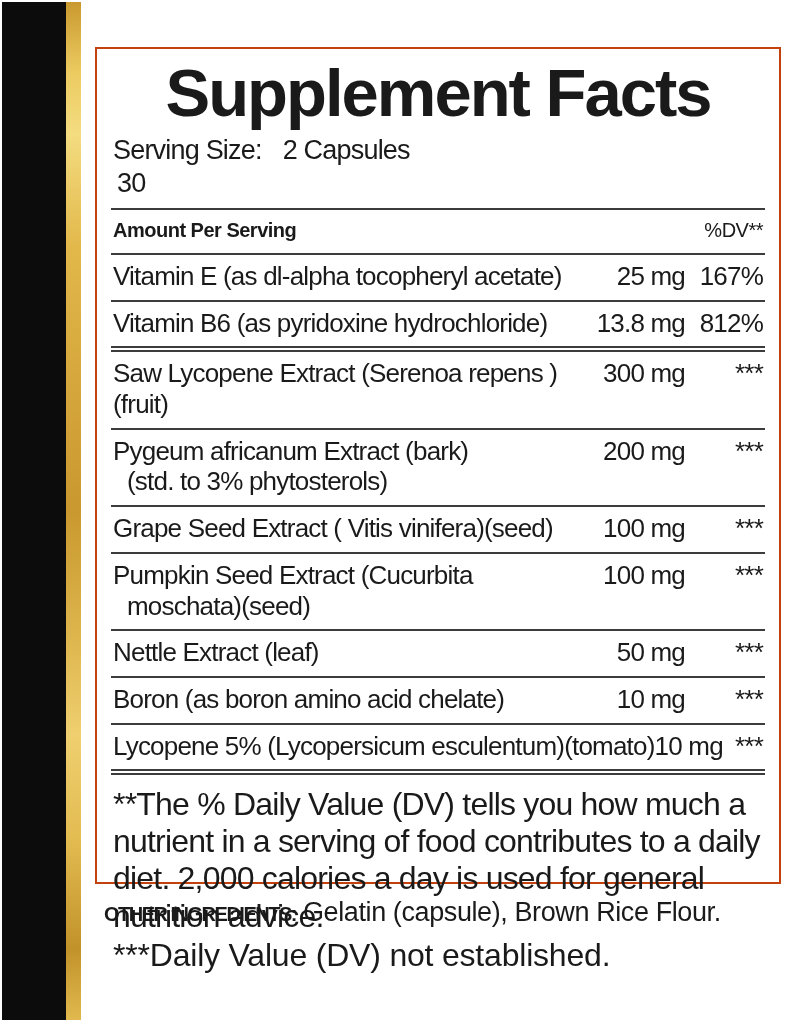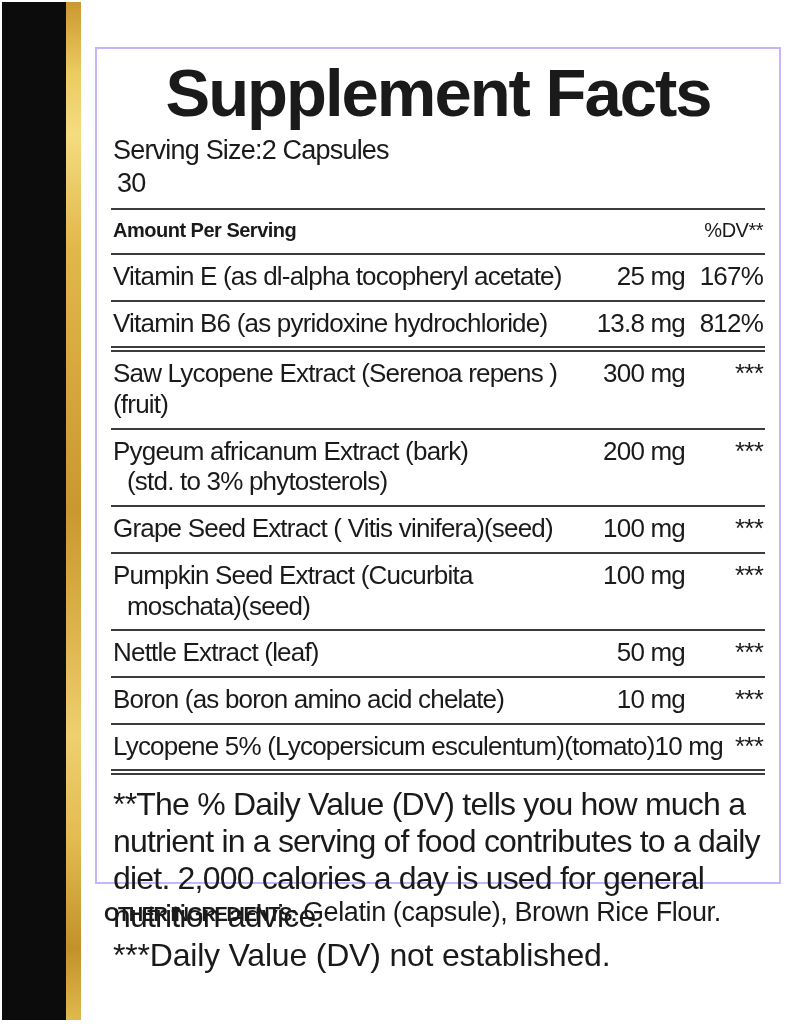--- a/index.html
+++ b/index.html
@@ -10,27 +10,27 @@
 
   
   .black-band { position:absolute; left:2px; top:2px; width:64px; height:1018px; background:#0c0c0c; }
   .gold-stripe { position:absolute; left:66px; top:2px; width:15px; height:1018px;
     background:linear-gradient(180deg,
       #c9992f 0%, #eccb61 7%, #f4dc80 13%, #e2b84b 24%, #d5a63b 38%,
       #c9992f 50%, #ddb44c 62%, #efcf6f 72%, #e3bc52 82%, #c2922a 93%, #e0b94e 100%); }
 
   
   .panel { position:absolute; left:95px; top:47px; width:686px; height:837px;
-    background:#fff; border:2px solid #c4b5fd; padding:0 14px; }
+    background:#fff; border:2px solid #c2410c; padding:0 14px; }
 
   .title { font-size:67px; font-weight:700; letter-spacing:-2px; text-align:center;
     line-height:1.05; padding-top:9px; padding-bottom:6px; white-space:nowrap; }
 
   .serving-block { font-size:27px; letter-spacing:-0.8px; line-height:1.2; padding-left:2px; padding-bottom:9px; }
-  .serving-line { display:flex; }
+  .serving-line { display:flex;gap:21px; }
   .gap-lg { }
   .gap-sm { margin-left:4px; }
 
   .rule { height:2px; background:#3c3c3c; }
   .rule-double { height:6px; border-top:2px solid #3c3c3c; border-bottom:2px solid #3c3c3c; background:transparent; }
 
   .hdr-row { display:flex; align-items:baseline; padding:9px 2px 11px 2px; font-size:20px; letter-spacing:-0.5px; }
   .hdr-left { font-weight:700; flex:1; }
   .hdr-right { text-align:right; }
 

